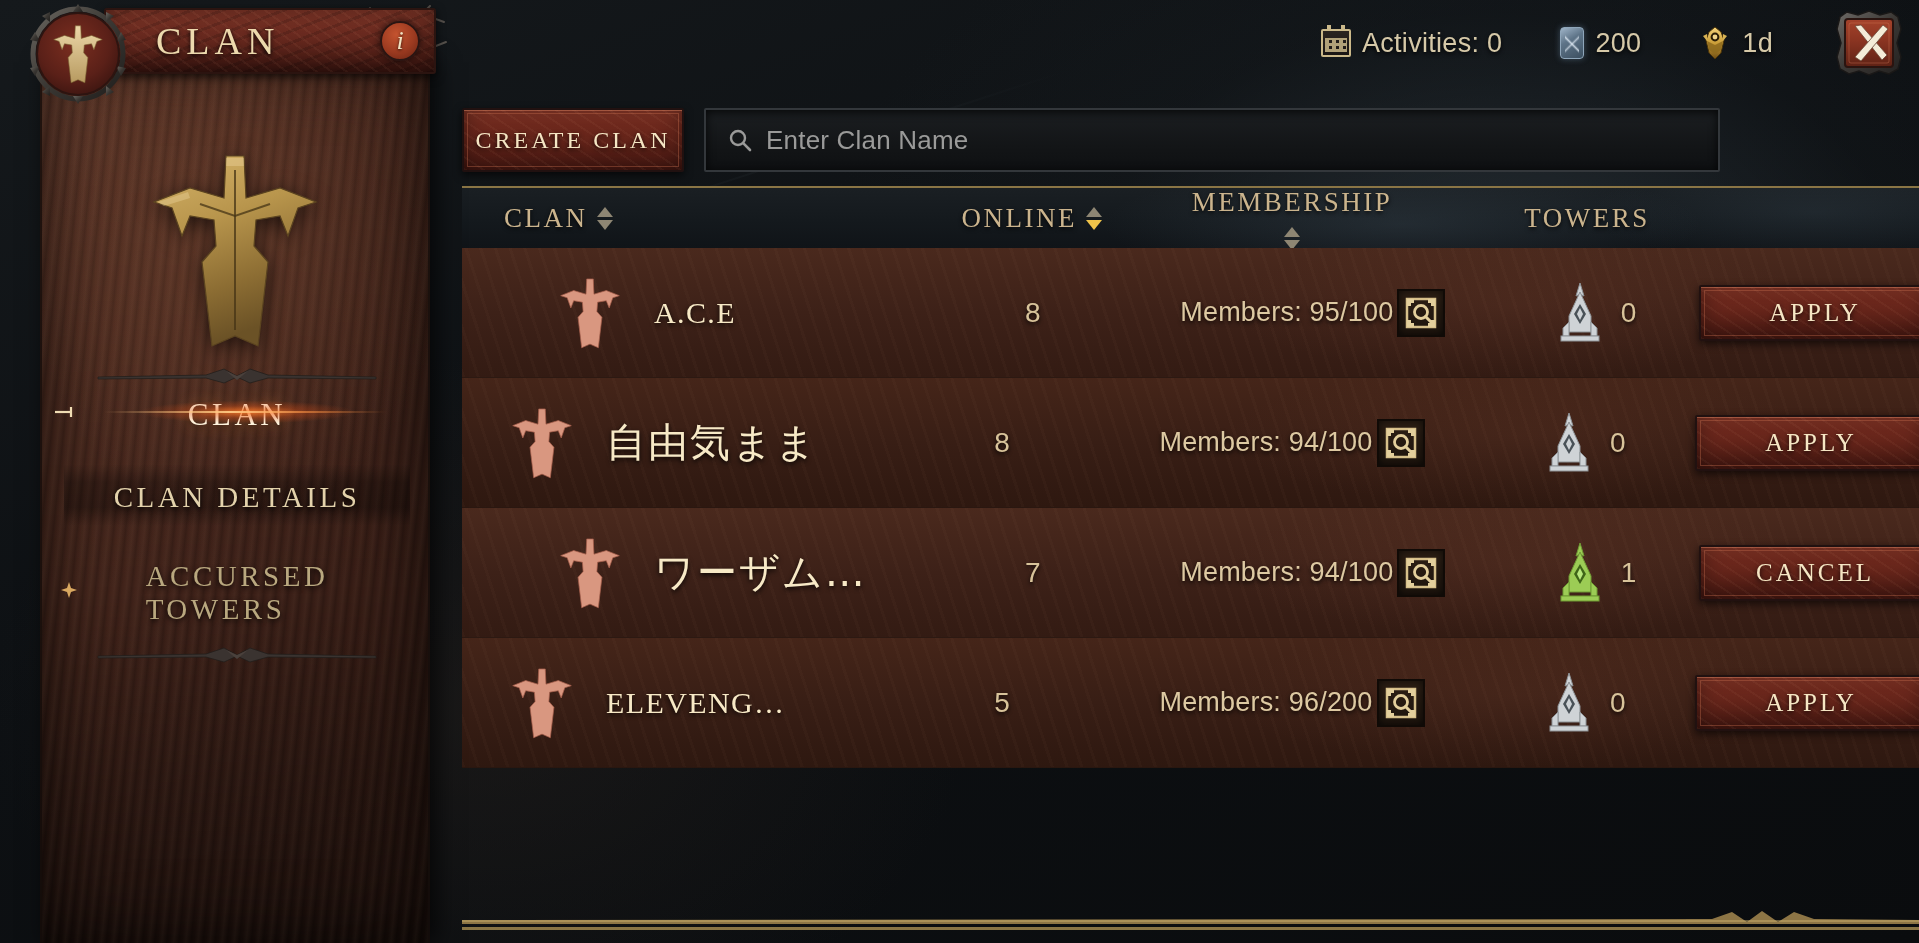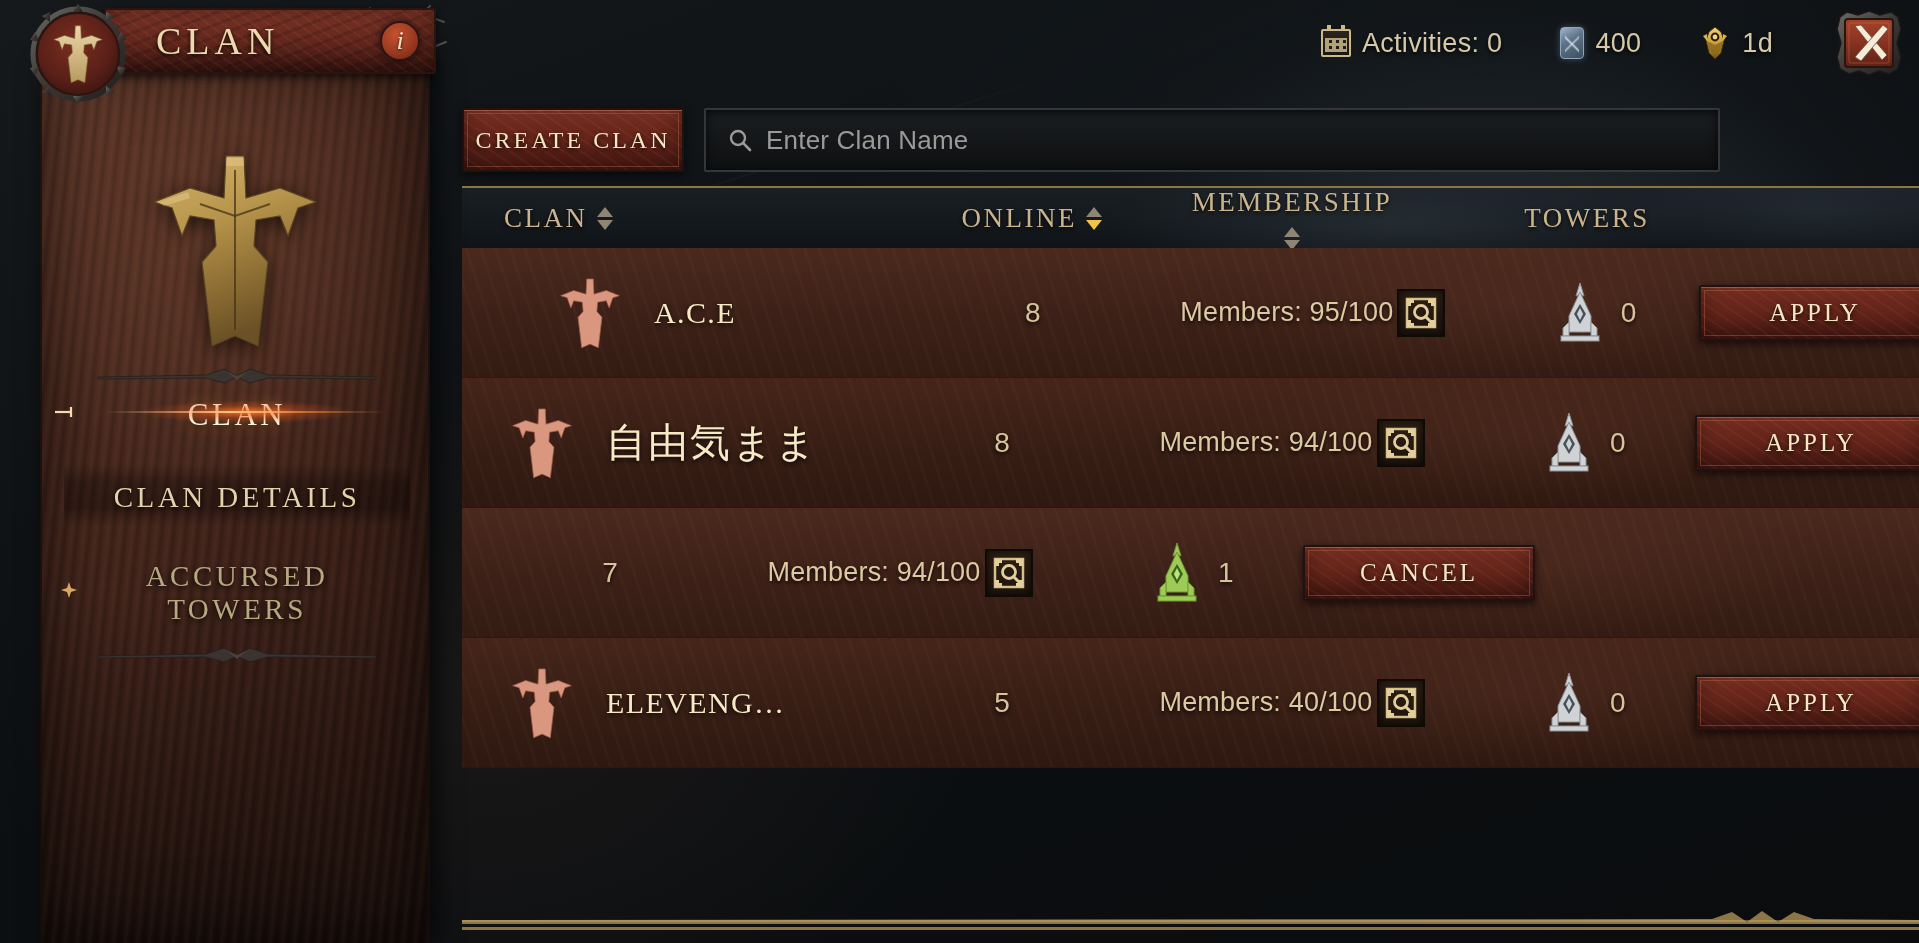--- a/index.html
+++ b/index.html
@@ -228,21 +228,20 @@
     display: flex;
     align-items: center;
     justify-content: center;
     cursor: pointer;
     z-index: 4;
   }
   .nav-item .nav-label {
     color: #cdbc95;
     font-family: "Liberation Serif", serif;
     letter-spacing: 3.5px;
-    text-align: center;
     text-shadow: 0 2px 5px rgba(0,0,0,0.9);
     line-height: 1.14;
     margin-top: 6px;
   }
   .nav-item.active .nav-label {
     color: #fff4dd;
     text-shadow: 0 0 14px rgba(255,150,70,0.85), 0 2px 6px rgba(0,0,0,0.95);
   }
   .nav-marker {
     position: absolute;
@@ -526,21 +525,21 @@
 
   <div class="hud">
 
     <div class="hud-item">
       <span class="icon-calendar"></span>
       <span>Activities: 0</span>
     </div>
 
     <div class="hud-item">
       <span class="icon-crest"></span>
-      <span>400</span>
+      <span>200</span>
     </div>
 
     <div class="hud-item">
       <span class="icon-rank">
         <svg width="32" height="34" viewBox="0 0 32 34">
           <defs>
             <linearGradient id="gRank" x1="0" y1="0" x2="0" y2="1">
               <stop offset="0%" stop-color="#f3d27a"></stop>
               <stop offset="55%" stop-color="#c79a33"></stop>
               <stop offset="100%" stop-color="#6e4d14"></stop>
@@ -850,20 +849,28 @@
             <span class="tower-count">0</span>
           </div>
           <div class="cell c-action">
             <div class="btn-red action-btn">
               <span>APPLY</span>
             </div>
           </div>
         </div>
 
         <div class="row even">
+          <div class="cell c-clan">
+            <span class="clan-sigil">
+              <svg width="76" height="76" viewBox="0 0 210 200">
+                <path d="M96 6 L114 6 L116 48 L150 38 L186 52 L168 58 L158 86 L150 66 L126 70 L124 96 L138 112 L128 196 L105 186 L82 196 L72 112 L86 96 L84 70 L60 66 L52 86 L42 58 L24 52 L60 38 L94 48 Z" fill="#d99780" stroke="#a8604c" stroke-width="2"></path>
+              </svg>
+            </span>
+            <span class="clan-name cjk">ワーザム…</span>
+          </div>
           <div class="cell c-online">7</div>
           <div class="cell c-membership">
             <span class="member-text">Members: 94/100</span>
             <span class="inspect-btn">
               <svg width="34" height="34" viewBox="0 0 34 34">
                 <rect x="3" y="3" width="28" height="28" fill="none" stroke="#d7c08a" stroke-width="2.5"></rect>
                 <path d="M3 3 L10 3 L10 7 L7 7 L7 10 L3 10 Z M31 3 L24 3 L24 7 L27 7 L27 10 L31 10 Z
                          M3 31 L10 31 L10 27 L7 27 L7 24 L3 24 Z M31 31 L24 31 L24 27 L27 27 L27 24 L31 24 Z" fill="#e3cf9c"></path>
                 <circle cx="17" cy="16" r="6.5" fill="none" stroke="#e3cf9c" stroke-width="2.8"></circle>
                 <path d="M21.5 20.5 L27 26" stroke="#e3cf9c" stroke-width="3" stroke-linecap="round"></path>
@@ -898,21 +905,21 @@
           <div class="cell c-clan">
             <span class="clan-sigil">
               <svg width="76" height="76" viewBox="0 0 210 200">
                 <path d="M96 6 L114 6 L116 48 L150 38 L186 52 L168 58 L158 86 L150 66 L126 70 L124 96 L138 112 L128 196 L105 186 L82 196 L72 112 L86 96 L84 70 L60 66 L52 86 L42 58 L24 52 L60 38 L94 48 Z" fill="#d99780" stroke="#a8604c" stroke-width="2"></path>
               </svg>
             </span>
             <span class="clan-name">ELEVENG…</span>
           </div>
           <div class="cell c-online">5</div>
           <div class="cell c-membership">
-            <span class="member-text">Members: 40/100</span>
+            <span class="member-text">Members: 96/200</span>
             <span class="inspect-btn">
               <svg width="34" height="34" viewBox="0 0 34 34">
                 <rect x="3" y="3" width="28" height="28" fill="none" stroke="#d7c08a" stroke-width="2.5"></rect>
                 <path d="M3 3 L10 3 L10 7 L7 7 L7 10 L3 10 Z M31 3 L24 3 L24 7 L27 7 L27 10 L31 10 Z
                          M3 31 L10 31 L10 27 L7 27 L7 24 L3 24 Z M31 31 L24 31 L24 27 L27 27 L27 24 L31 24 Z" fill="#e3cf9c"></path>
                 <circle cx="17" cy="16" r="6.5" fill="none" stroke="#e3cf9c" stroke-width="2.8"></circle>
                 <path d="M21.5 20.5 L27 26" stroke="#e3cf9c" stroke-width="3" stroke-linecap="round"></path>
               </svg>
             </span>
           </div>

